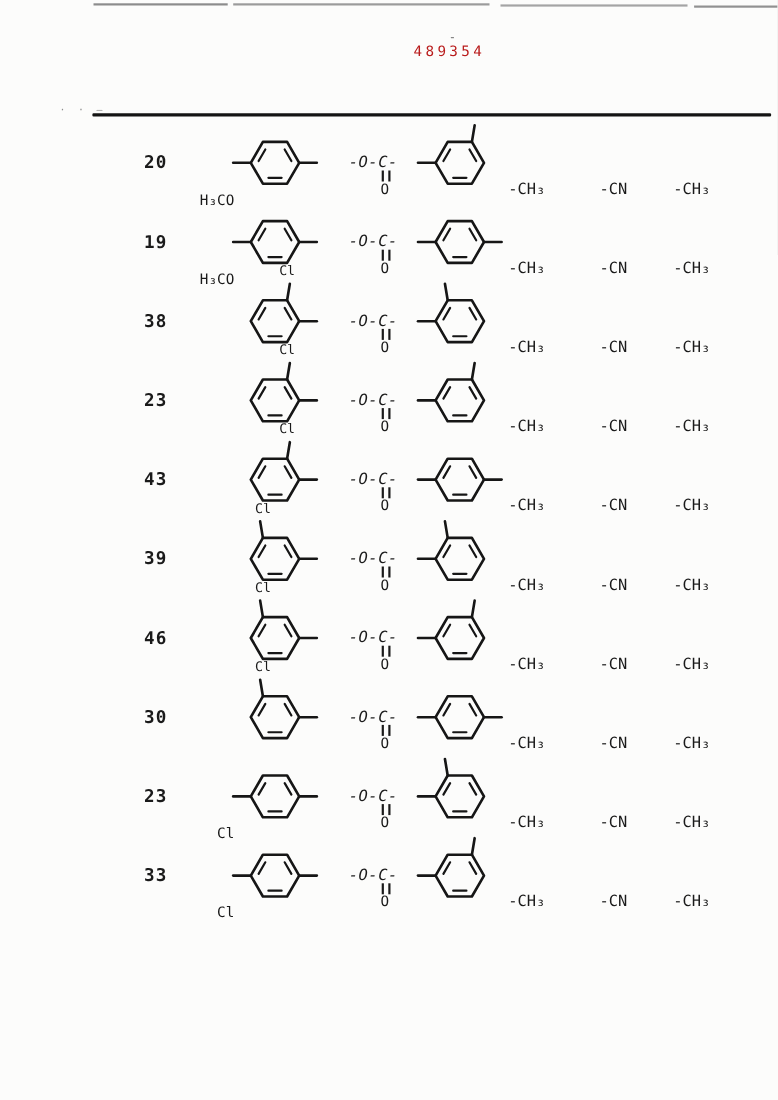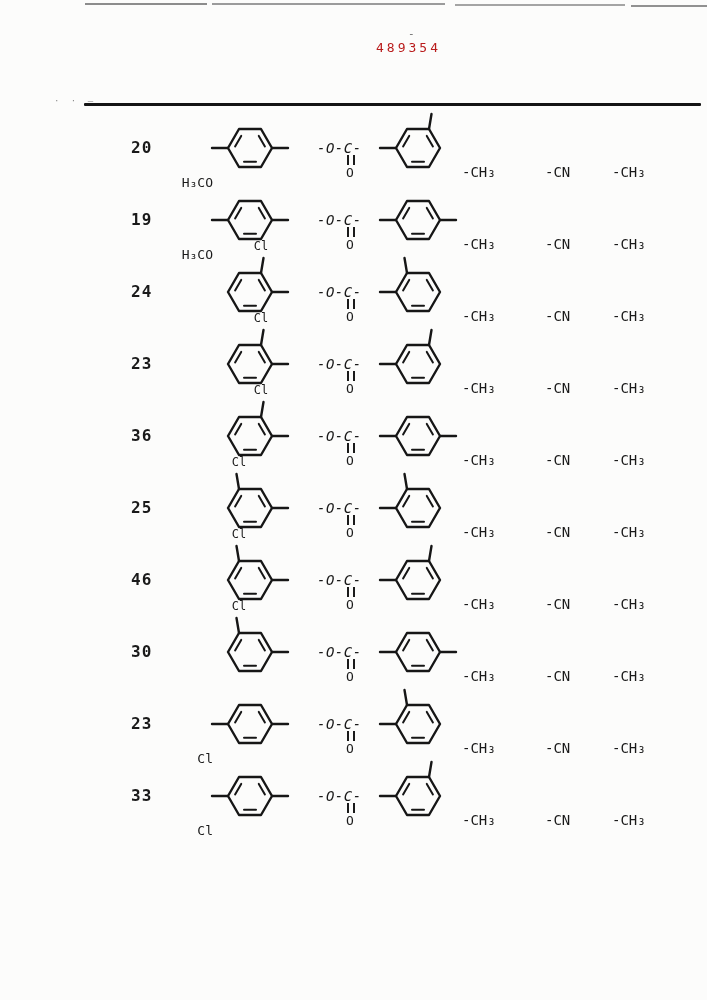--- a/index.html
+++ b/index.html
@@ -112,21 +112,21 @@
             <path class="ring-inner" d="M44 59.7 L56 59.7"></path>
             <path class="ring-stroke" d="M28 46 L12 46"></path>
             <path class="ring-stroke" d="M72 46 L88 46"></path>
           </svg>
         </div>
     <span class="c-chem c-ch3a">-CH₃</span>
     <span class="c-chem c-cn">-CN</span>
     <span class="c-chem c-ch3b">-CH₃</span>
   </div>
       <div class="row" style="top: 256px;">
-    <span class="c-num">24</span>
+    <span class="c-num">38</span>
     <div class="c-aryl">
       <span class="aryl-label label-tr">Cl</span>
       <span class="svg-slot">
             <svg width="100" height="84" viewBox="0 0 100 84">
               <path class="ring-stroke" d="M72 46 L61 27 L39 27 L28 46 L39 65 L61 65 Z"></path>
               <path class="ring-inner" d="M64.9 44.4 L58.8 33.9"></path>
               <path class="ring-inner" d="M41.2 33.9 L35.1 44.4"></path>
               <path class="ring-inner" d="M44 59.7 L56 59.7"></path>
               <path class="ring-stroke" d="M72 46 L88 46"></path>
               <path class="ring-stroke" d="M61 27 L63.5 12"></path>
@@ -180,21 +180,21 @@
             <path class="ring-inner" d="M44 59.7 L56 59.7"></path>
             <path class="ring-stroke" d="M28 46 L12 46"></path>
             <path class="ring-stroke" d="M61 27 L63.5 12"></path>
           </svg>
         </div>
     <span class="c-chem c-ch3a">-CH₃</span>
     <span class="c-chem c-cn">-CN</span>
     <span class="c-chem c-ch3b">-CH₃</span>
   </div>
       <div class="row" style="top: 400px;">
-    <span class="c-num">36</span>
+    <span class="c-num">43</span>
     <div class="c-aryl">
       <span class="aryl-label label-tr">Cl</span>
       <span class="svg-slot">
             <svg width="100" height="84" viewBox="0 0 100 84">
               <path class="ring-stroke" d="M72 46 L61 27 L39 27 L28 46 L39 65 L61 65 Z"></path>
               <path class="ring-inner" d="M64.9 44.4 L58.8 33.9"></path>
               <path class="ring-inner" d="M41.2 33.9 L35.1 44.4"></path>
               <path class="ring-inner" d="M44 59.7 L56 59.7"></path>
               <path class="ring-stroke" d="M72 46 L88 46"></path>
               <path class="ring-stroke" d="M61 27 L63.5 12"></path>
@@ -214,21 +214,21 @@
             <path class="ring-inner" d="M44 59.7 L56 59.7"></path>
             <path class="ring-stroke" d="M28 46 L12 46"></path>
             <path class="ring-stroke" d="M72 46 L88 46"></path>
           </svg>
         </div>
     <span class="c-chem c-ch3a">-CH₃</span>
     <span class="c-chem c-cn">-CN</span>
     <span class="c-chem c-ch3b">-CH₃</span>
   </div>
       <div class="row" style="top: 472px;">
-    <span class="c-num">25</span>
+    <span class="c-num">39</span>
     <div class="c-aryl">
       <span class="aryl-label label-tl">Cl</span>
       <span class="svg-slot">
             <svg width="100" height="84" viewBox="0 0 100 84">
               <path class="ring-stroke" d="M72 46 L61 27 L39 27 L28 46 L39 65 L61 65 Z"></path>
               <path class="ring-inner" d="M64.9 44.4 L58.8 33.9"></path>
               <path class="ring-inner" d="M41.2 33.9 L35.1 44.4"></path>
               <path class="ring-inner" d="M44 59.7 L56 59.7"></path>
               <path class="ring-stroke" d="M72 46 L88 46"></path>
               <path class="ring-stroke" d="M39 27 L36.5 12"></path>

